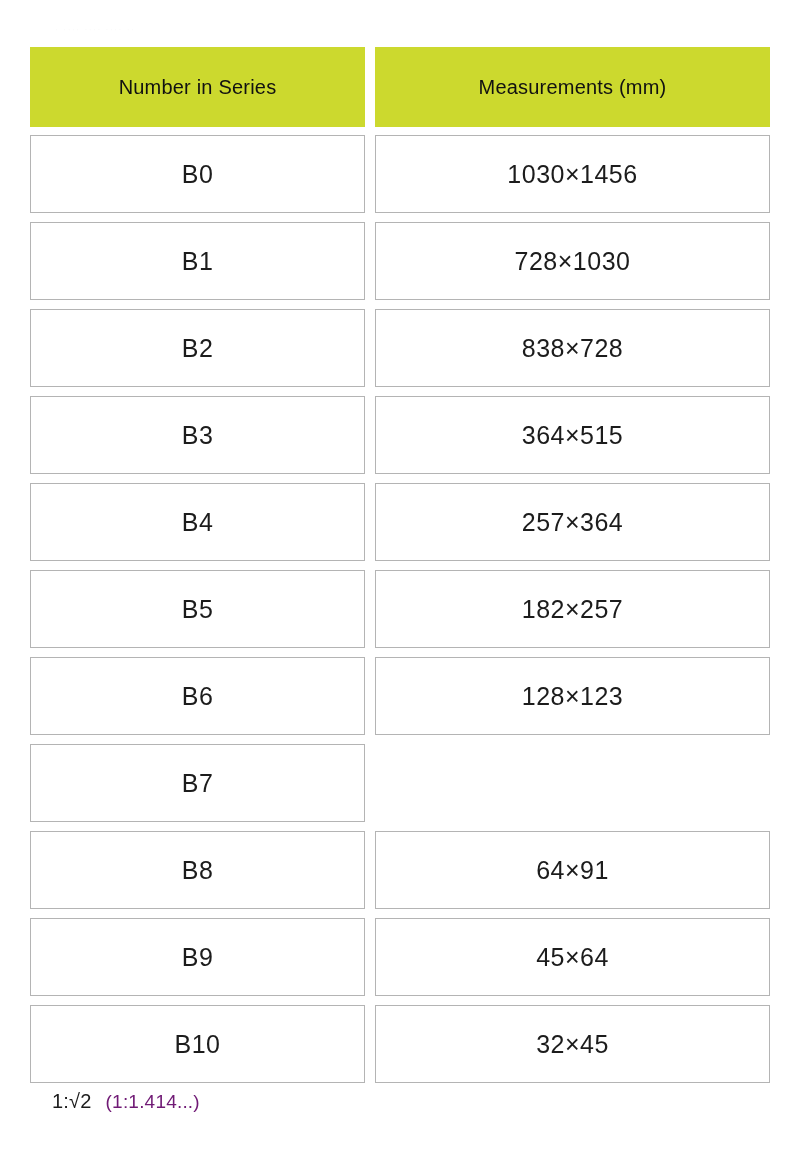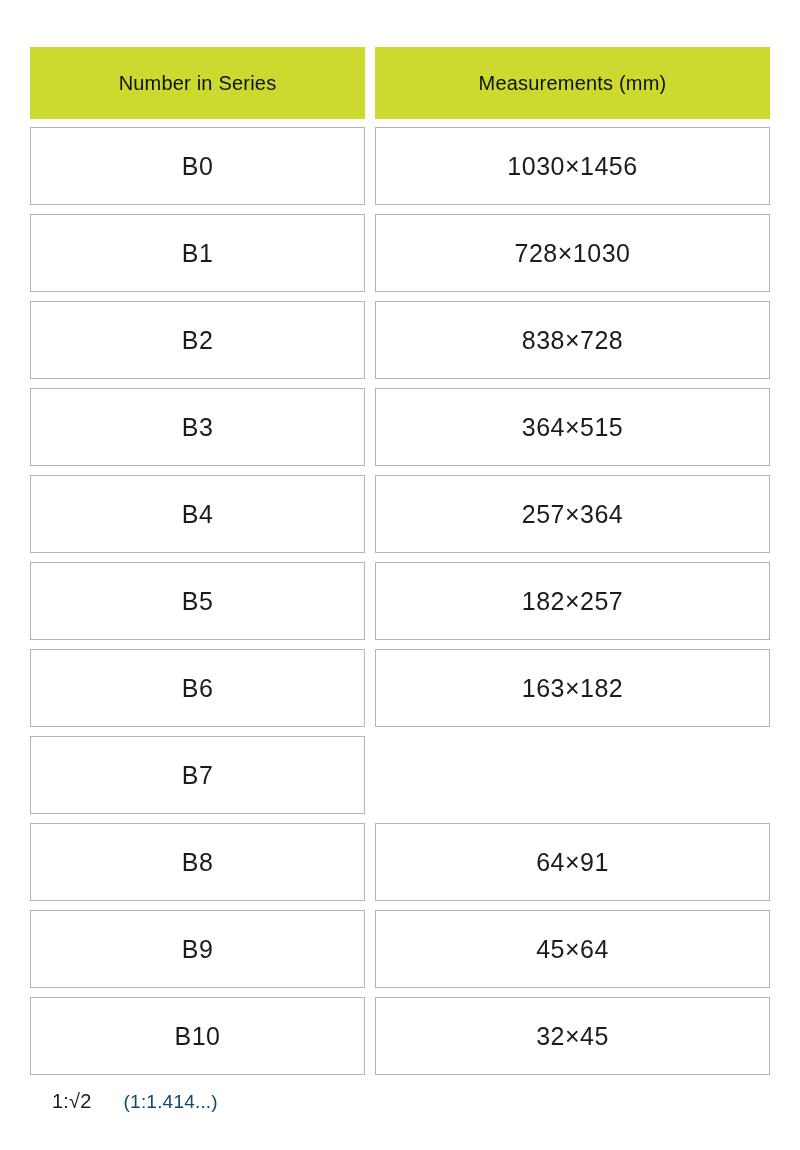--- a/index.html
+++ b/index.html
@@ -45,21 +45,21 @@
     width: 740px;
   }
 
   .row {
     display: flex;
     width: 100%;
     gap: 10px;
   }
 
   .row.header-row {
-    height: 72px;
+    height: 80px;
     margin-bottom: 8px;
   }
 
   .row.data-row {
     height: 78px;
     margin-bottom: 9px;
   }
 
   .cell {
     box-sizing: border-box;
@@ -121,22 +121,22 @@
     font-size: 20px;
     font-weight: 400;
     color: #1c1c1c;
     margin-left: 16px;
     letter-spacing: 0.2px;
   }
 
   .footer-approx {
     font-size: 19px;
     font-weight: 400;
-    color: #0c4a6e;
-    margin-left: 32px;
+    color: #701a75;
+    margin-left: 14px;
     letter-spacing: 0.2px;
   }
 </style>
 </head>
 <body>
 
 <div id="page">
 
   <div class="ghost-artifact">· ···· ···· ···· ··</div>
 
@@ -172,21 +172,21 @@
       <div class="cell col-meas data-cell meas-text">257×364</div>
     </div>
 
     <div class="row data-row">
       <div class="cell col-series data-cell">B5</div>
       <div class="cell col-meas data-cell meas-text">182×257</div>
     </div>
 
     <div class="row data-row">
       <div class="cell col-series data-cell">B6</div>
-      <div class="cell col-meas data-cell meas-text">163×182</div>
+      <div class="cell col-meas data-cell meas-text">128×123</div>
     </div>
 
     <div class="row data-row">
       <div class="cell col-series data-cell">B7</div>
     </div>
 
     <div class="row data-row">
       <div class="cell col-series data-cell">B8</div>
       <div class="cell col-meas data-cell meas-text">64×91</div>
     </div>

